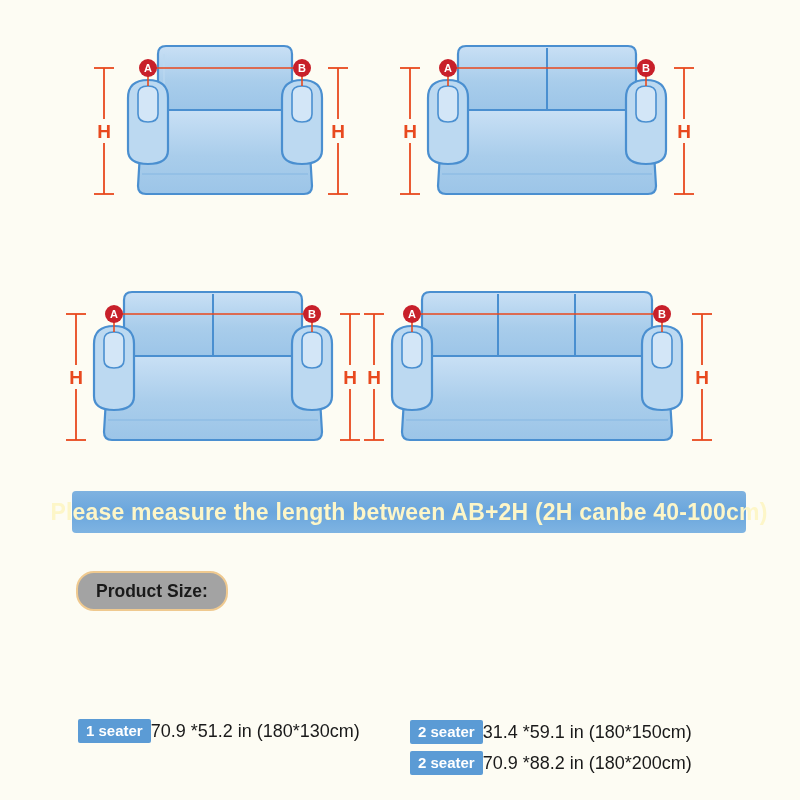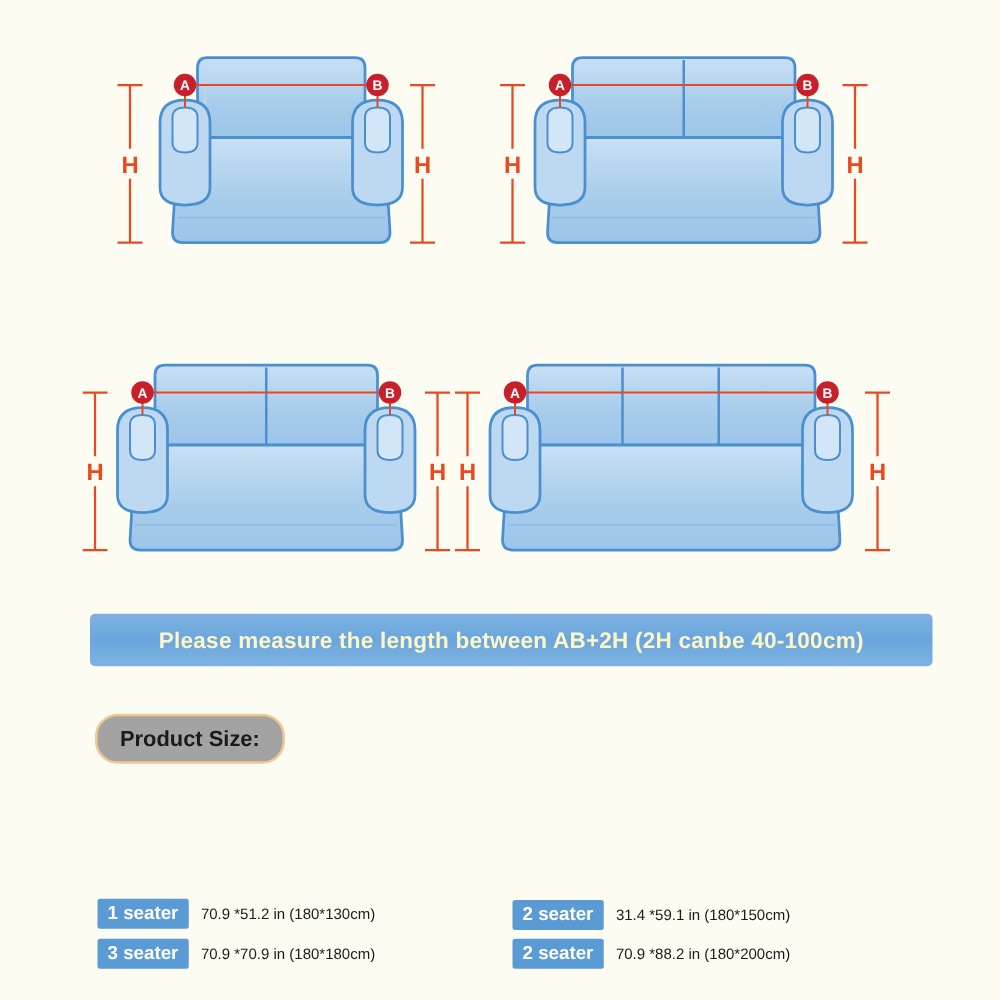--- a/index.html
+++ b/index.html
@@ -36,21 +36,21 @@
     width: 674px;
     height: 42px;
     background: linear-gradient(180deg, #7fb2e0 0%, #6aa6dd 50%, #7fb4e2 100%);
     border-radius: 4px;
     display: flex;
     align-items: center;
     justify-content: center;
   }
   .measure-banner span {
     color: #fdf6c8;
-    font-size: 18px;
+    font-size: 23px;
     font-weight: 600;
     letter-spacing: 0.2px;
     white-space: nowrap;
   }
 
   
   .product-size {
     position: absolute;
     left: 76px;
     top: 571px;
@@ -78,22 +78,21 @@
   .size-tag {
     background: #5b9bd5;
     color: #ffffff;
     font-size: 15px;
     font-weight: bold;
     padding: 3px 8px 4px 8px;
     border-radius: 2px;
     white-space: nowrap;
   }
   .size-text {
-    margin-left: 10px;
-    font-size: 12px;
+    font-size: 18px;
     color: #1a1a1a;
     white-space: nowrap;
   }
 
   
   .ab-label {
     font-family: "Liberation Sans", sans-serif;
     font-size: 11px;
     font-weight: bold;
     fill: #ffffff;
@@ -335,23 +334,19 @@
   <div class="size-row" style="left:78px; top:719px;">
     <span class="size-tag">1 seater</span>
     <span class="size-text">70.9 *51.2 in (180*130cm)</span>
   </div>
 
   <div class="size-row" style="left:410px; top:720px;">
     <span class="size-tag">2 seater</span>
     <span class="size-text">31.4 *59.1 in (180*150cm)</span>
   </div>
 
-  <div class="size-row" style="left:78px; top:751px;">
-    <span class="size-tag">3 seater</span>
-    <span class="size-text">70.9 *70.9 in (180*180cm)</span>
-  </div>
 
   <div class="size-row" style="left:410px; top:751px;">
     <span class="size-tag">2 seater</span>
     <span class="size-text">70.9 *88.2 in (180*200cm)</span>
   </div>
 
 </div>
 
 </body></html>

